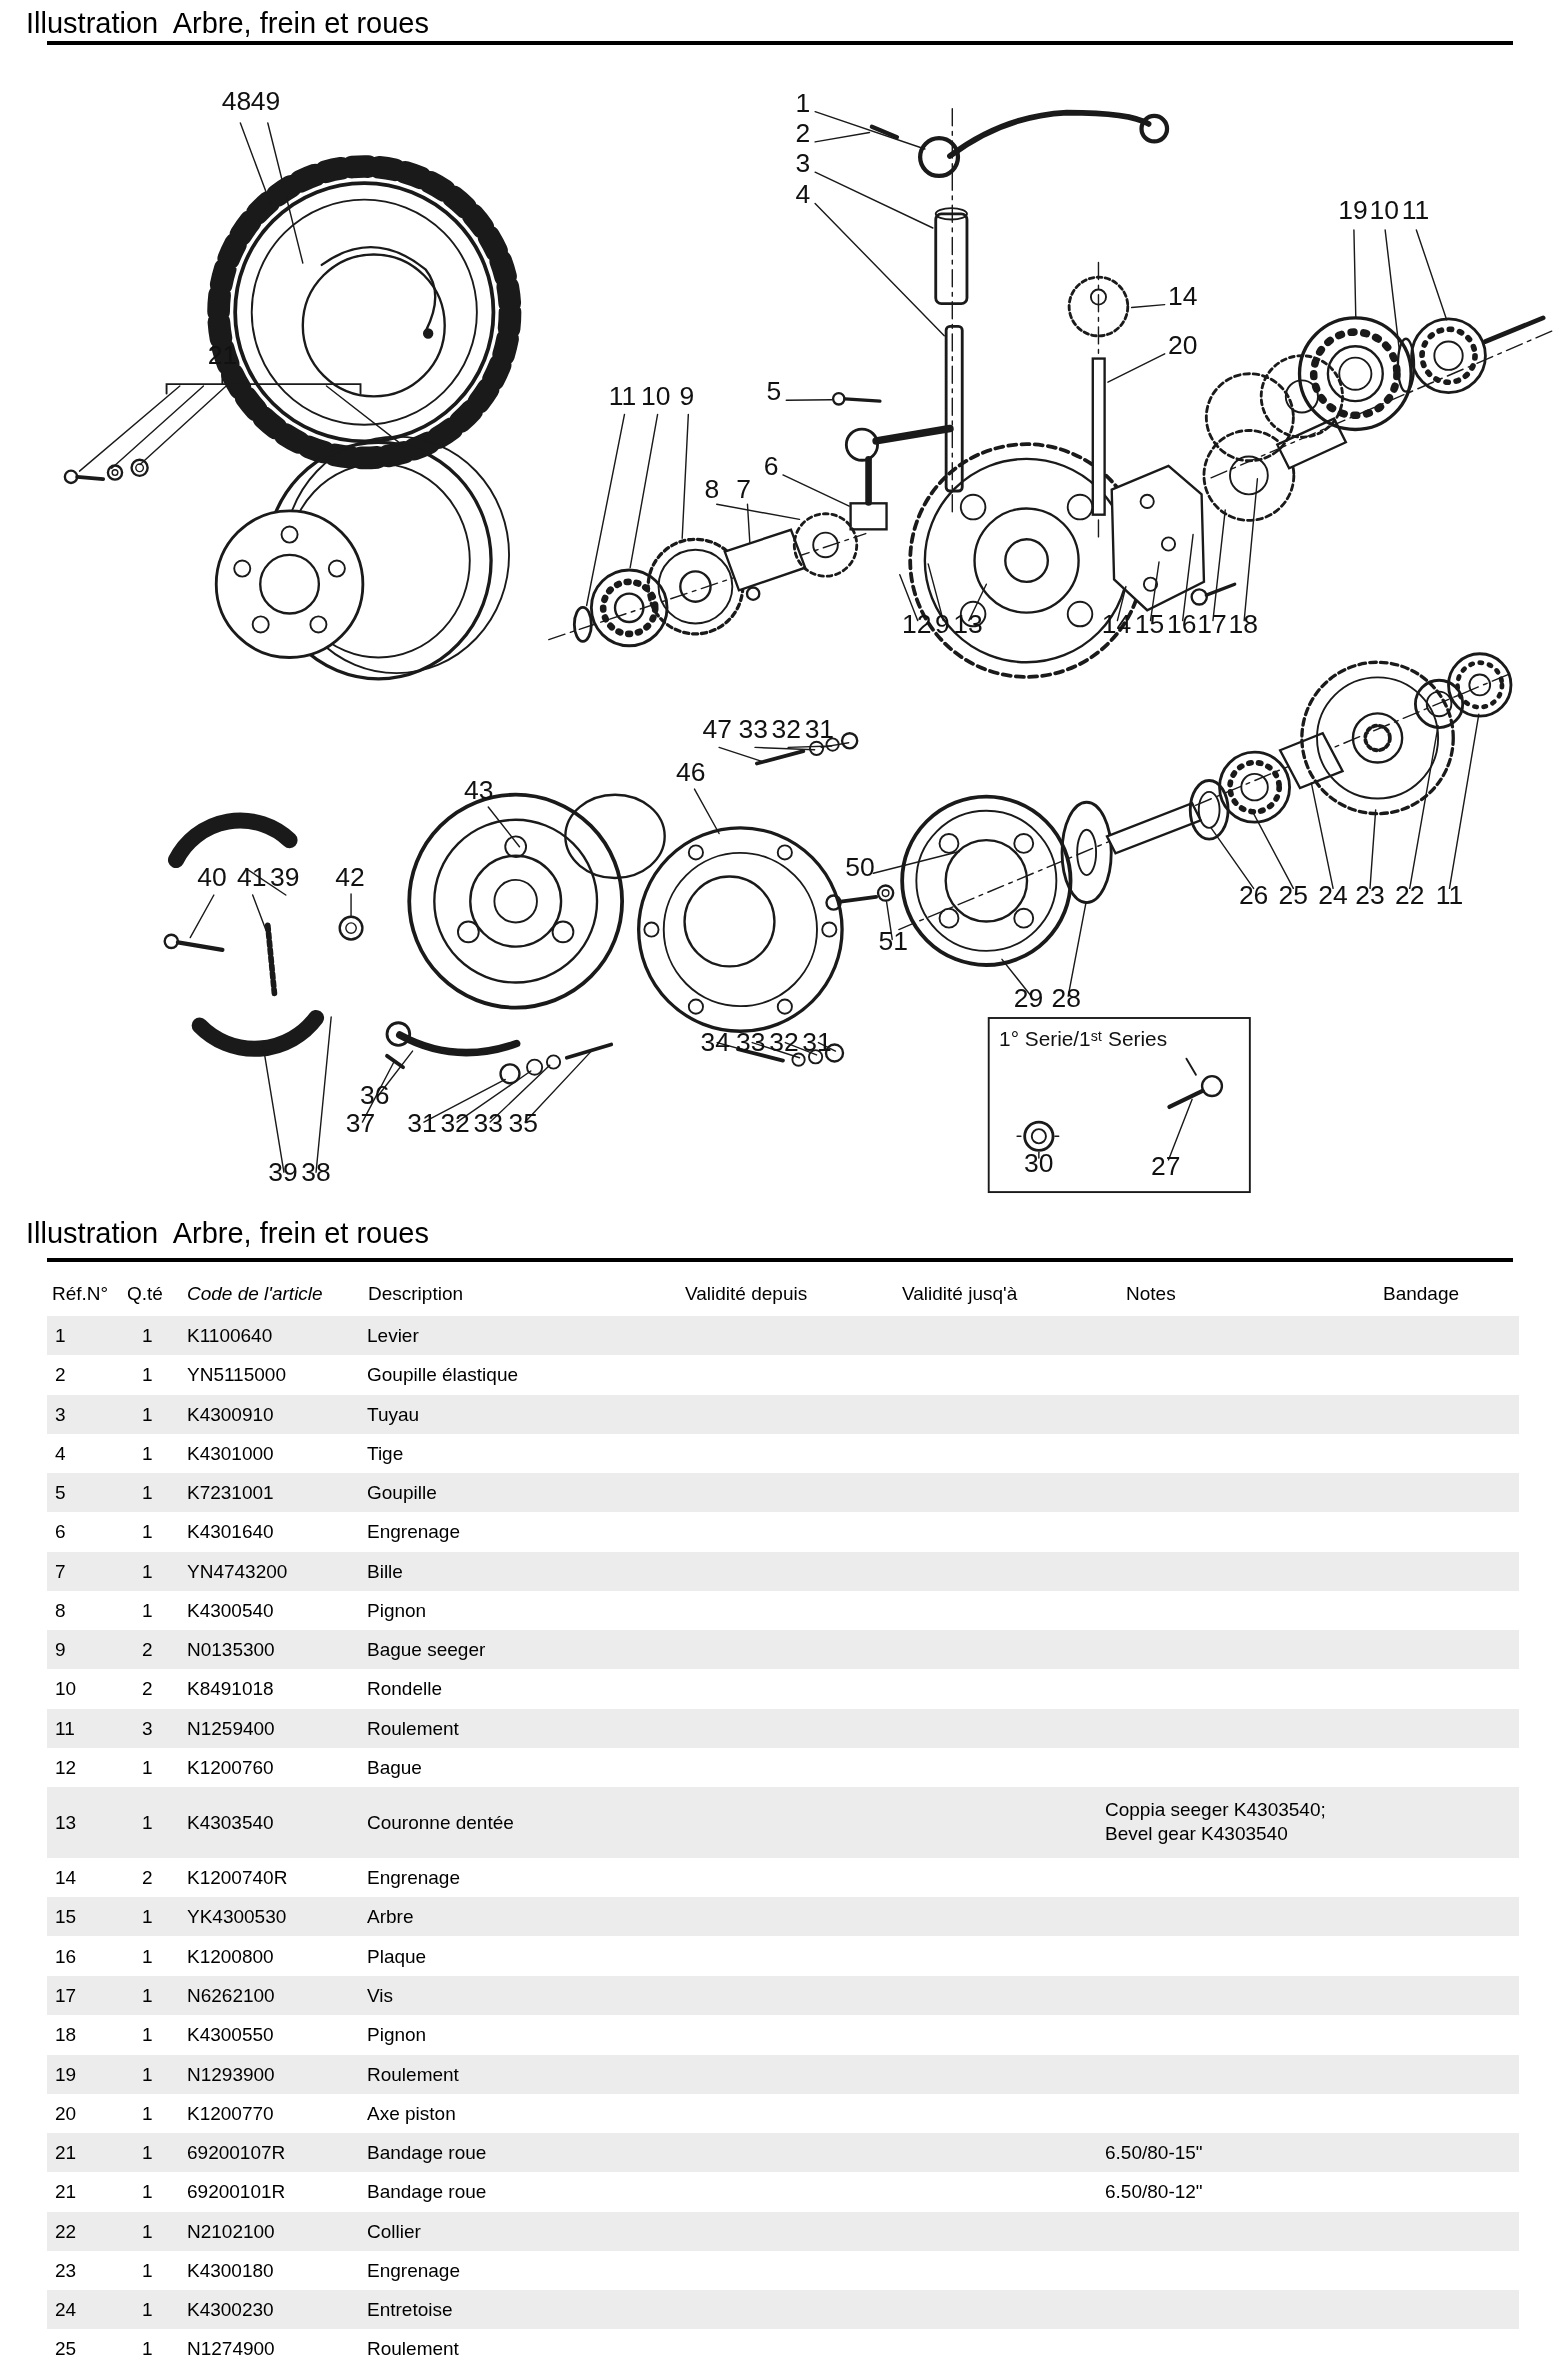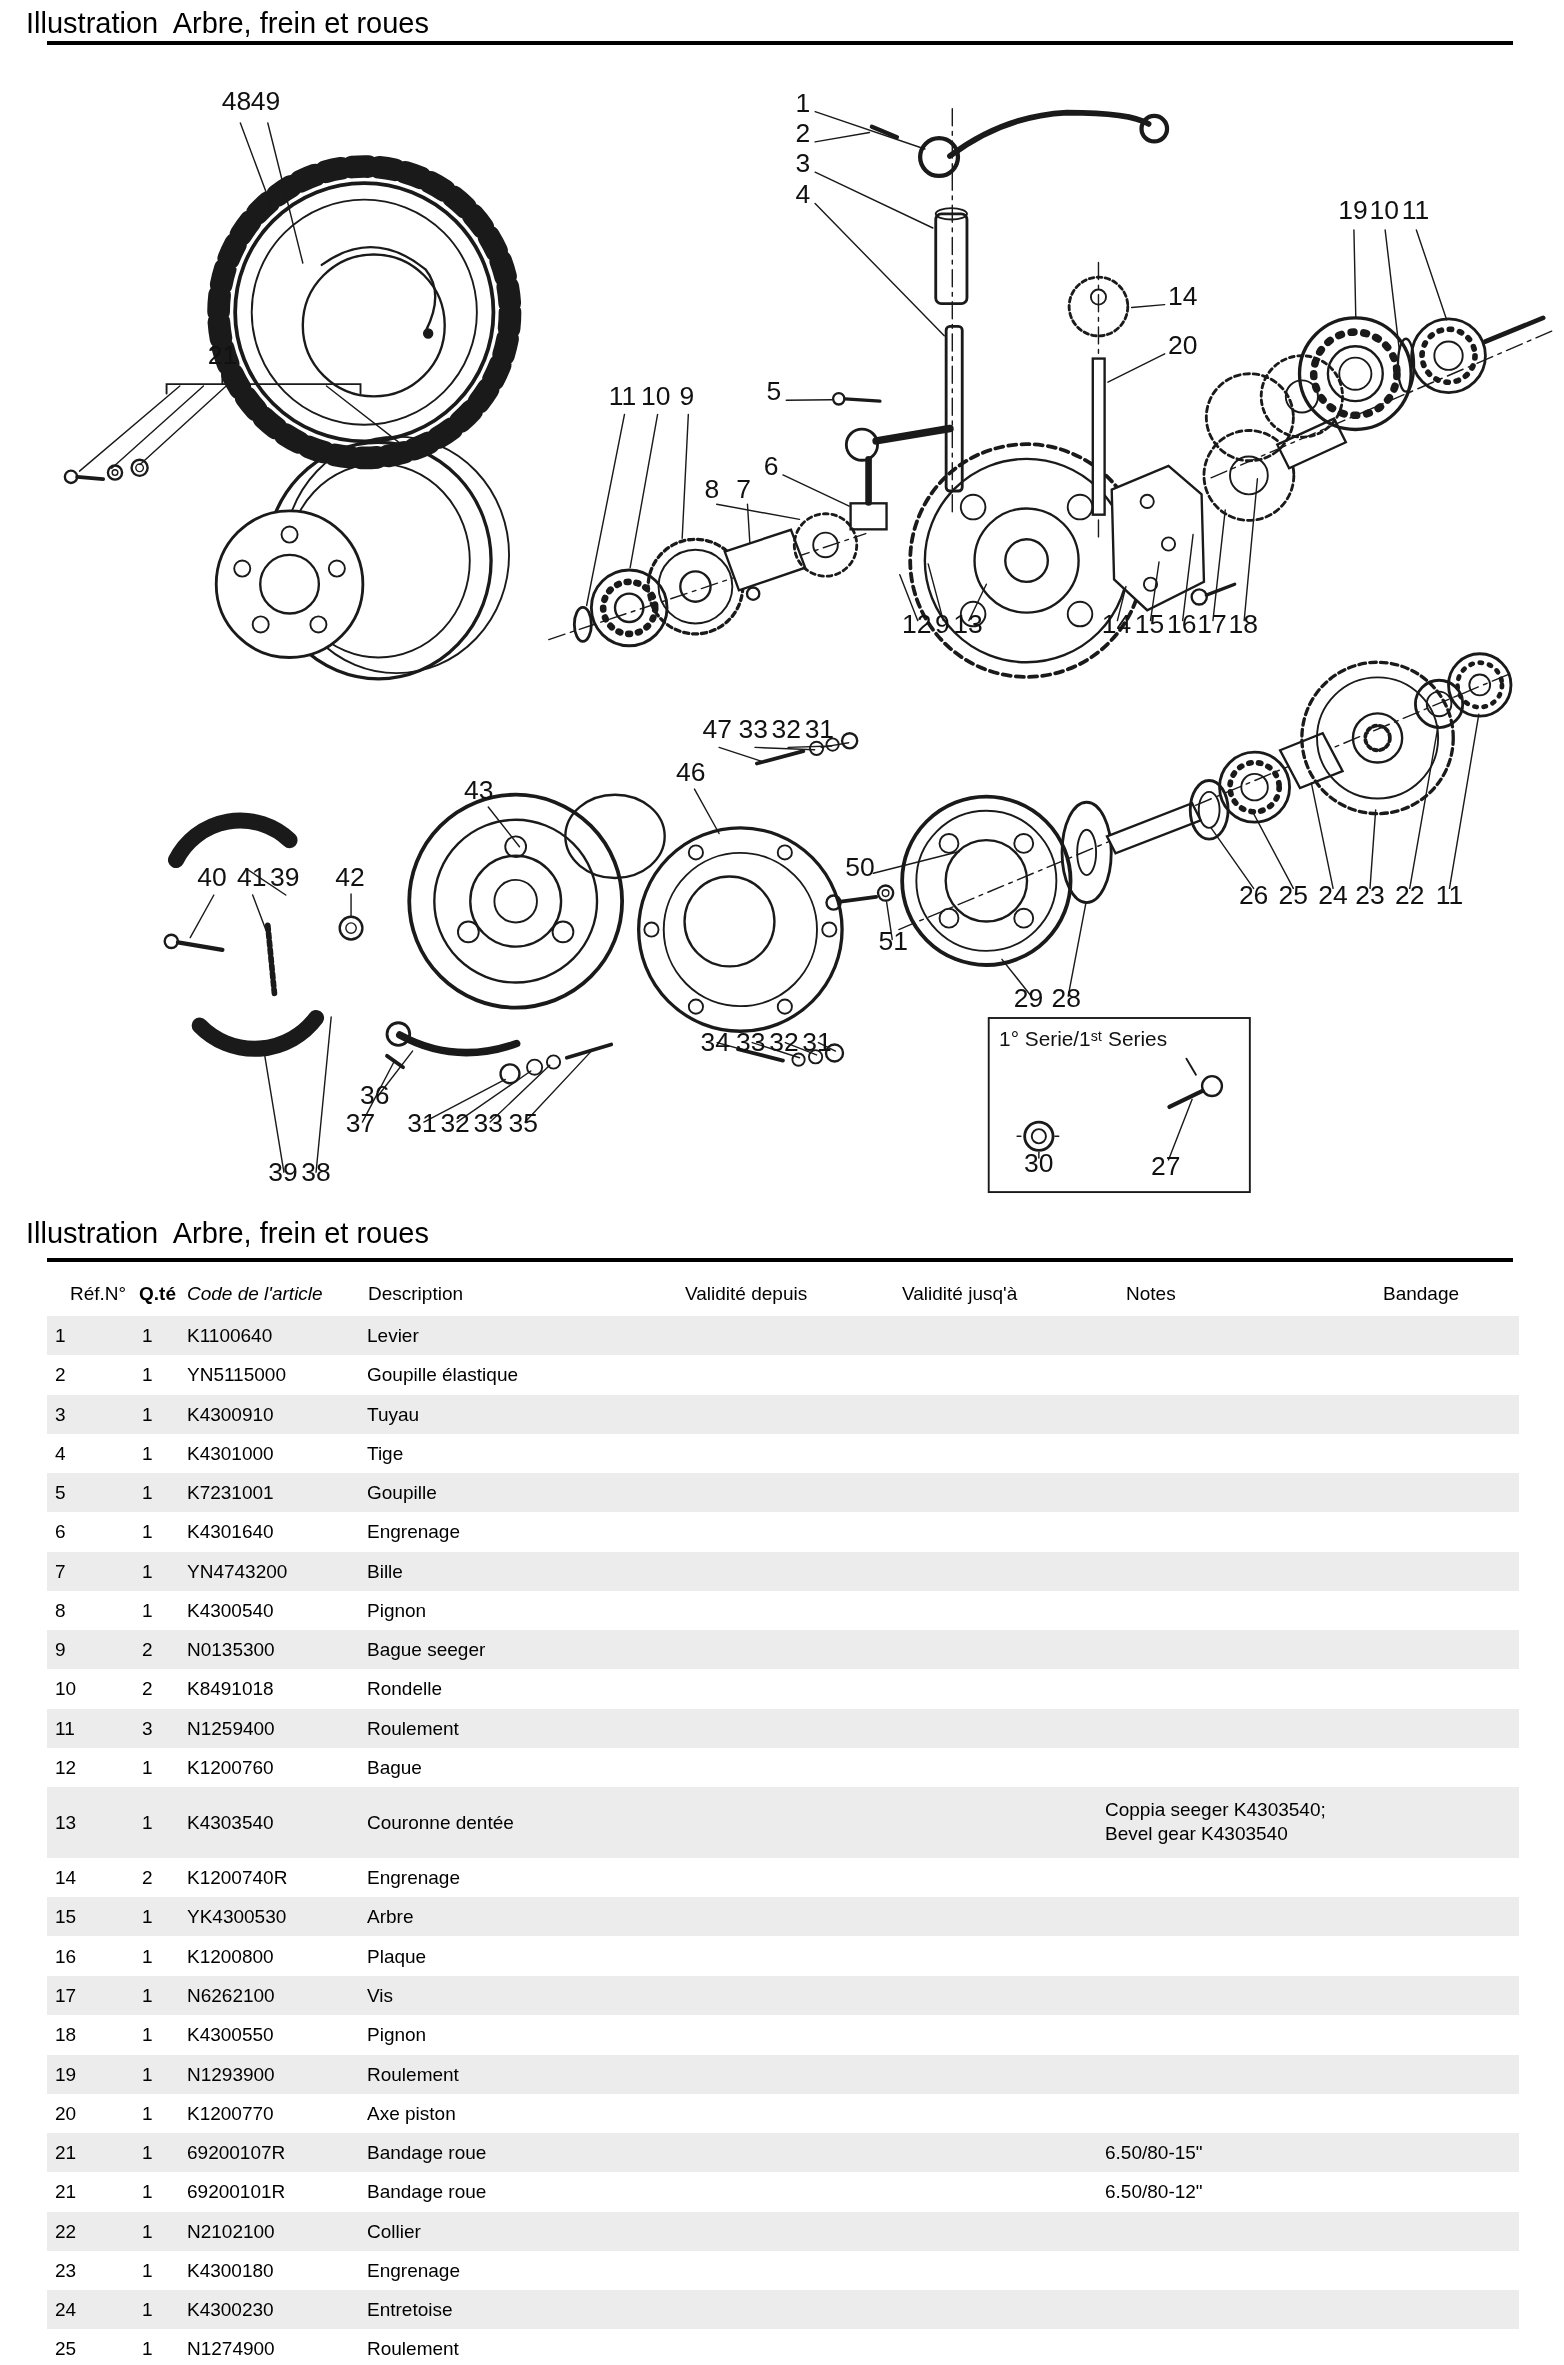--- a/index.html
+++ b/index.html
@@ -8,21 +8,21 @@
   .title{position:absolute;left:26px;font-size:29px;white-space:pre;color:#000;}
   .rule{position:absolute;left:47px;width:1466px;height:4.3px;background:#000;}
   .thead{position:absolute;left:0;top:0;width:1564px;height:24px;}
   .hcell{position:absolute;font-size:19px;white-space:nowrap;color:#000;}
   .rows{position:absolute;left:0;width:1564px;}
   .trow{position:absolute;left:47px;width:1472px;}
   .trow.shaded{background:#ececec;}
   .tcell{position:absolute;top:50%;transform:translateY(-50%);
          font-size:19px;line-height:24.6px;white-space:pre-line;color:#000;}
   .c-ref{left:8px;}  .c-qty{left:95px;} .c-code{left:140px;} .c-desc{left:320px;} .c-notes{left:1058px;}
-  .h-ref{left:70px;} .h-qty{left:139px;font-weight:bold;} .h-code{left:187px;font-style:italic;} .h-desc{left:368px;}
+  .h-ref{left:52px;} .h-qty{left:127px;} .h-code{left:187px;font-style:italic;} .h-desc{left:368px;}
   .h-from{left:685px;} .h-to{left:902px;} .h-notes{left:1106px;margin-left:20px;} .h-bull{left:1383px;}
   #diagram{position:absolute;left:0;top:0;}
   .dlabel{font-family:"Liberation Sans",sans-serif;font-size:56px;fill:#111;text-anchor:middle;}
   .inset-cap{font-family:"Liberation Sans",sans-serif;font-size:44px;fill:#111;}
 </style>
 </head>
 <body>
 
 <div class="title" style="top:6.6px">Illustration  Arbre, frein et roues</div>
 <div class="rule" style="top:41px"></div>

